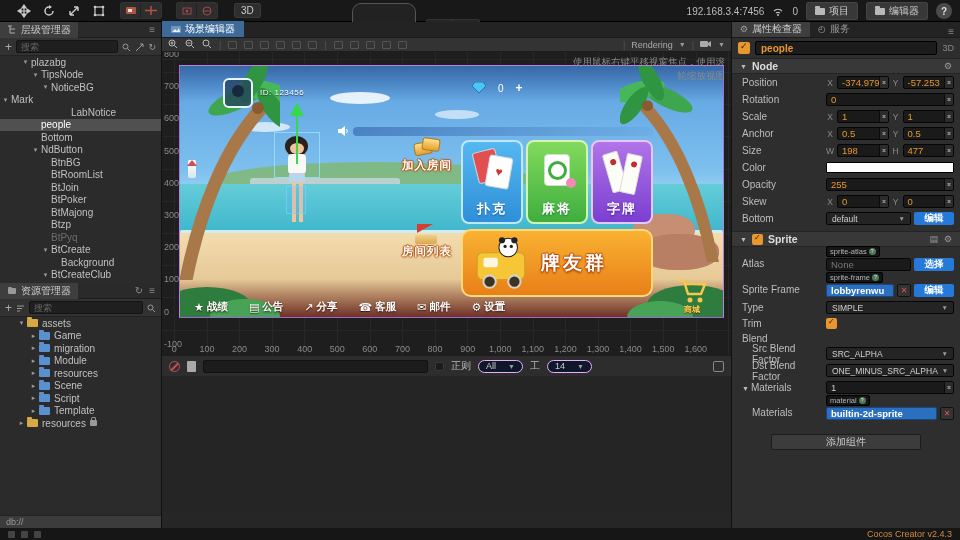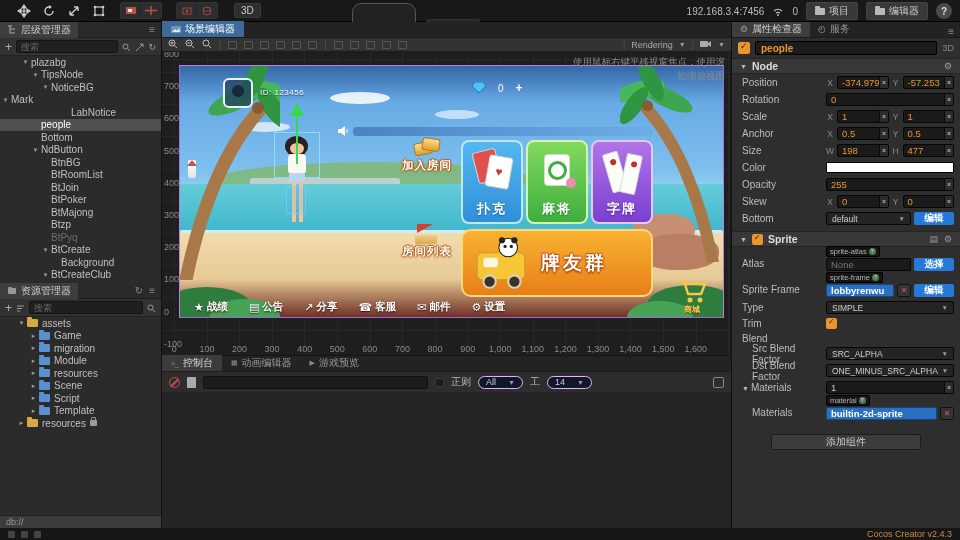--- a/index.html
+++ b/index.html
@@ -754,38 +754,20 @@
           <svg width="30" height="26" viewBox="0 0 30 26">
             <path d="M2 3 h5 l4 13 h13 l4 -10 h-19" fill="none" stroke="#f8c64a" stroke-width="2.5" stroke-linejoin="round"></path>
             <circle cx="13" cy="22" r="2.5" fill="#f8c64a"></circle>
               <circle cx="23" cy="22" r="2.5" fill="#f8c64a"></circle>
           </svg>
           <span class="mlbl">商城</span>
         </div>
       </div>
     </div>
 
-    <div class="constabs">
-      <span class="ctab active">
-        <span class="cic">&gt;_</span>
-        <span>控制台</span>
-      </span>
-      <span class="ctab">
-        <span class="cic">▦</span>
-        <span>动画编辑器</span>
-      </span>
-      <span class="ctab">
-        <span class="cic">▶</span>
-        <span>游戏预览</span>
-      </span>
-      <span class="right">
-        <span>↻</span>
-        <span>≡</span>
-      </span>
-    </div>
     <div class="consbar">
       <span class="clearbtn"></span>
       <span class="docico"></span>
       <input class="cinput" style="">
       <span class="ckbx"></span>
       <span class="clbl">正则</span>
       <span class="cpill">
         <span>All</span>
           <span class="caret">▼</span>
       </span>

